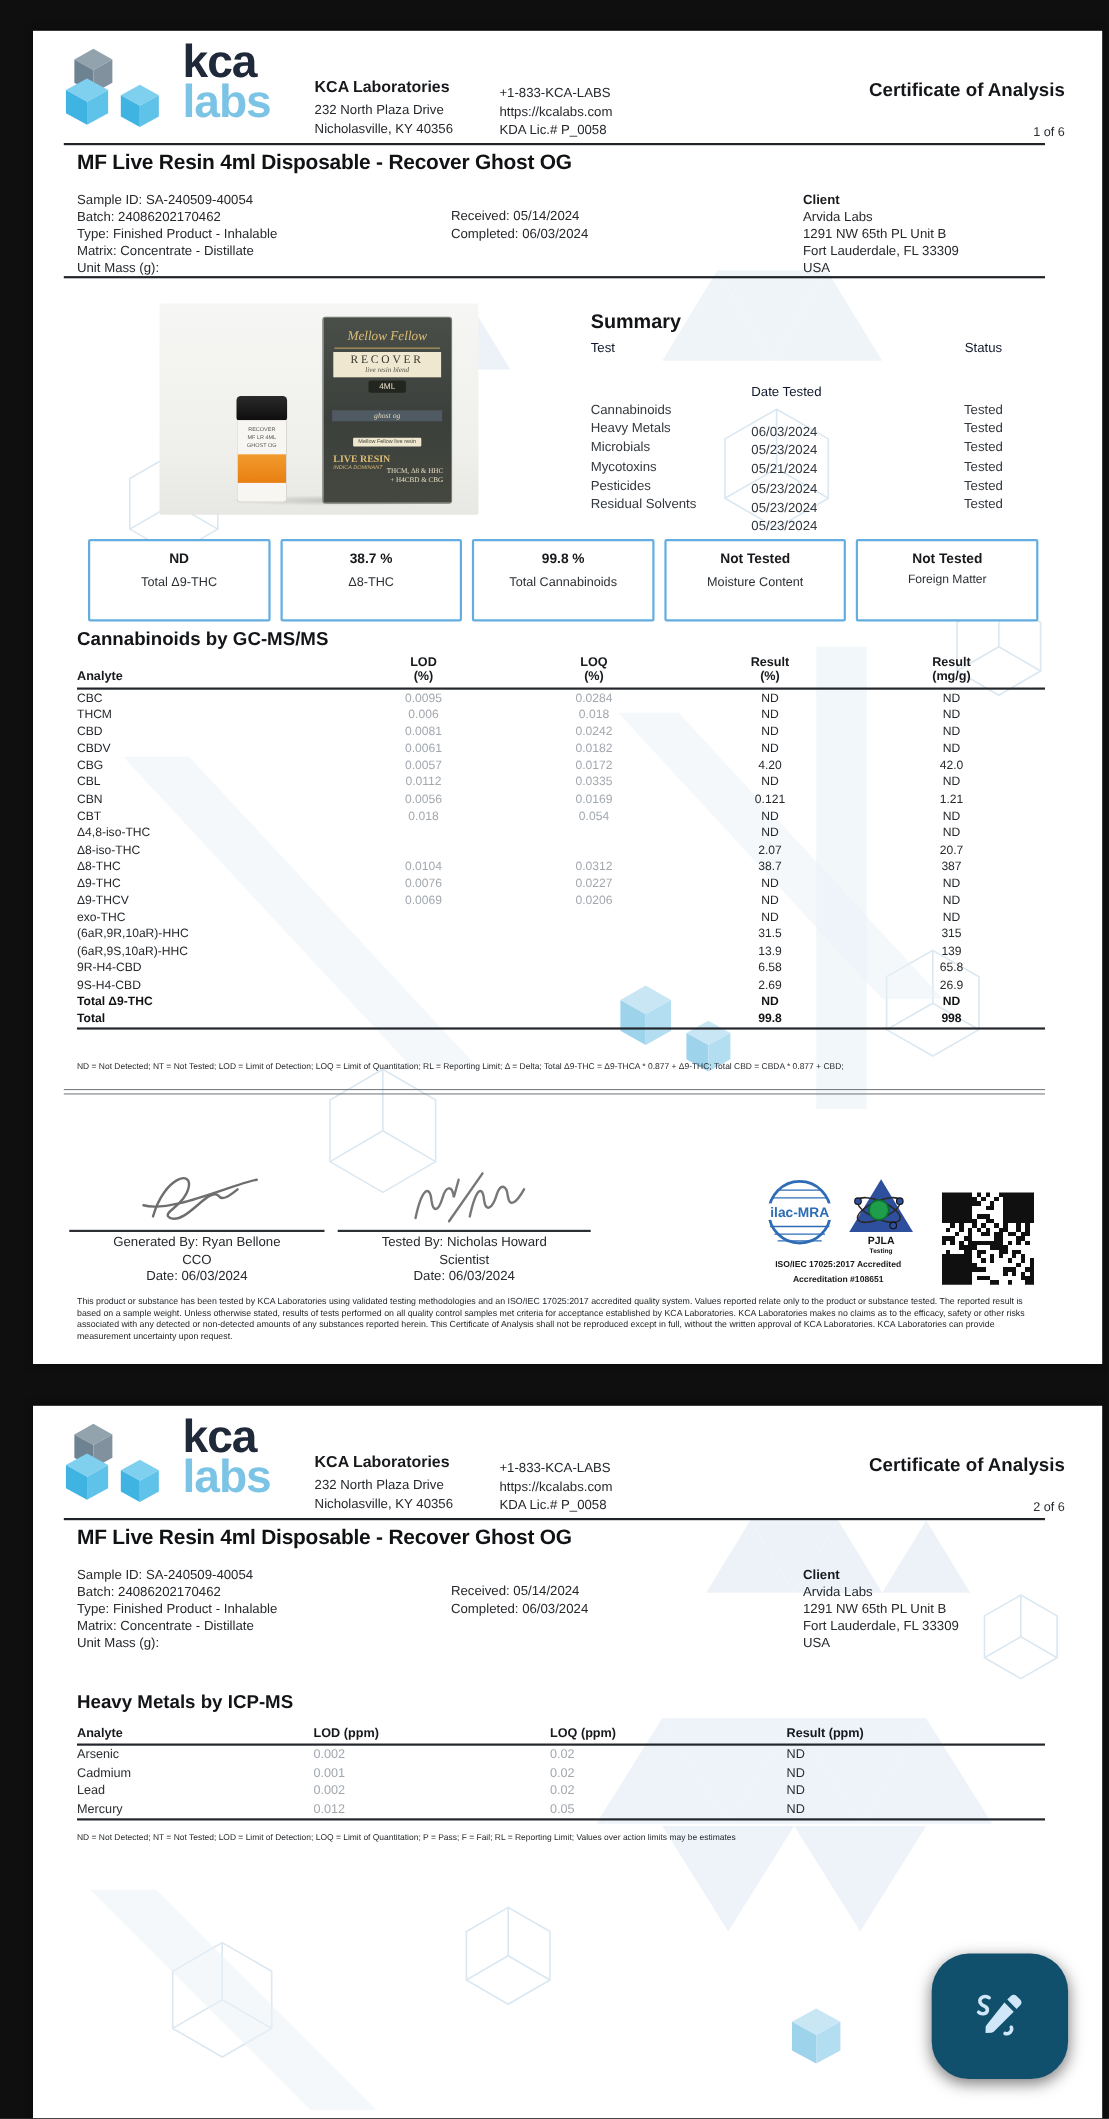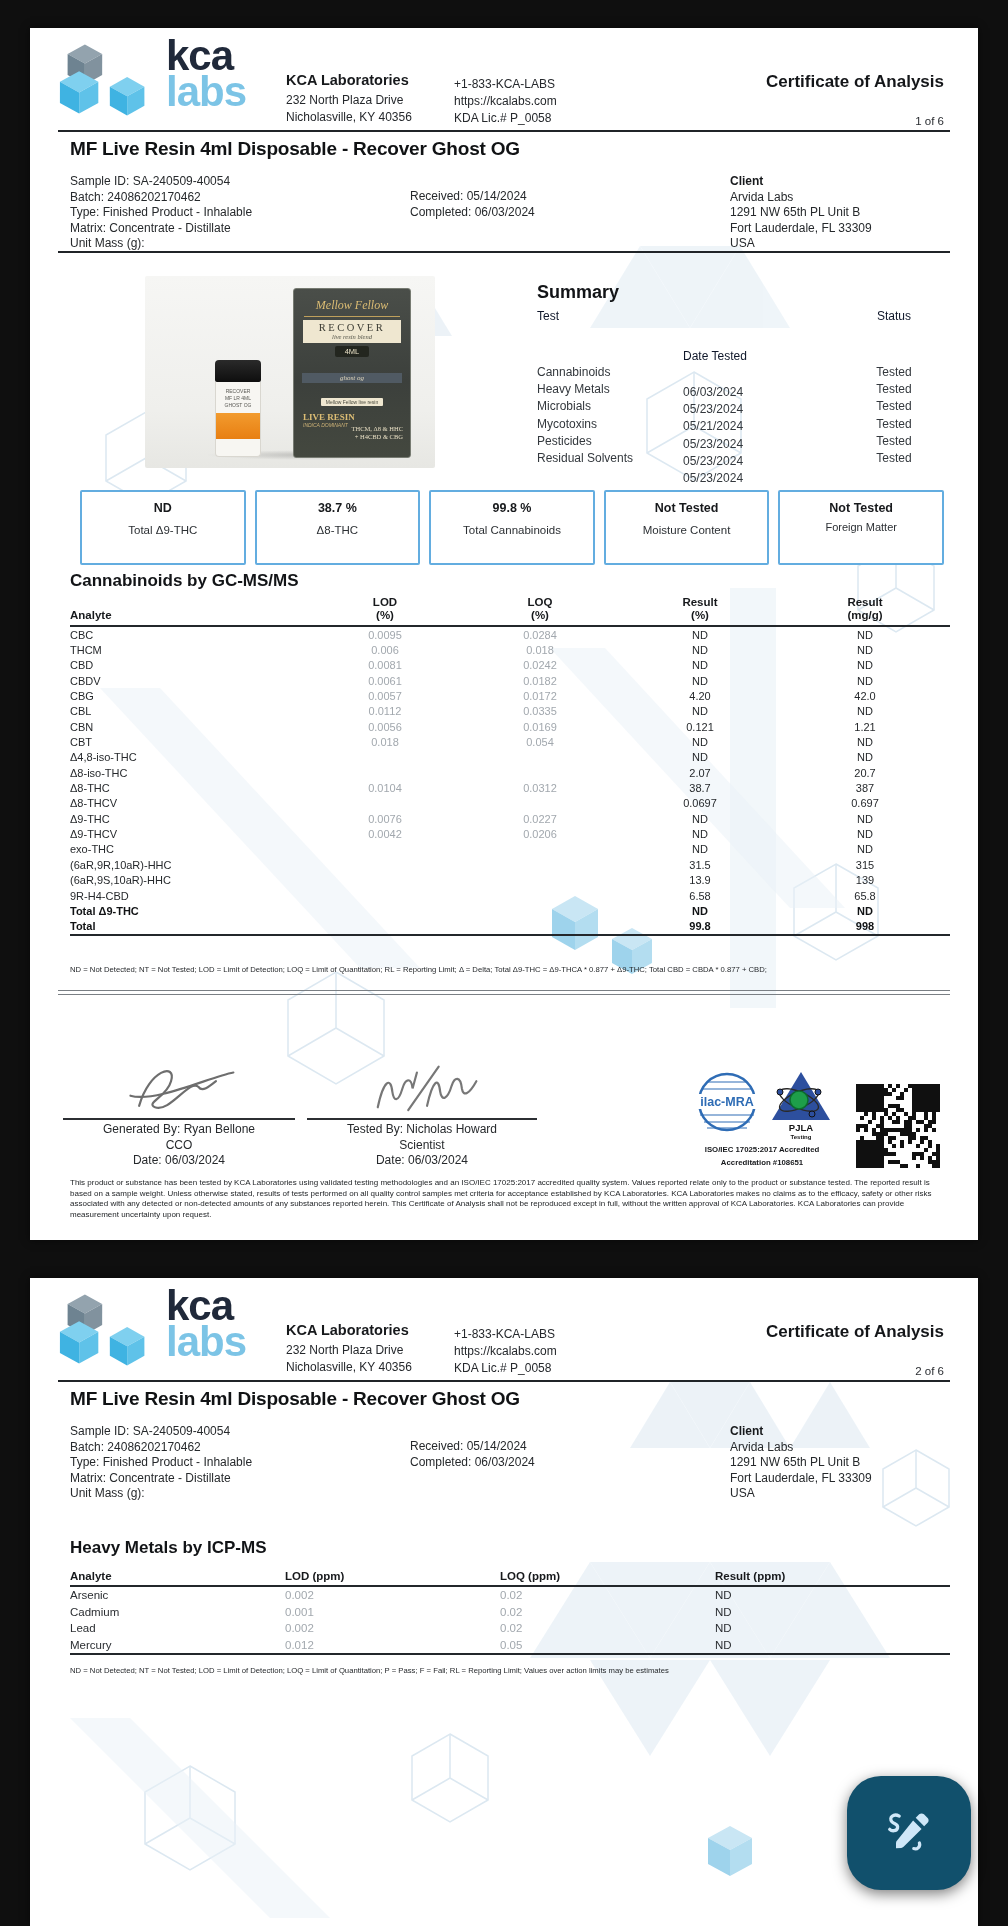--- a/index.html
+++ b/index.html
@@ -1,18 +1,18 @@
 <!DOCTYPE html>
 <html><head>
 <meta charset="utf-8">
 <style>
   html,body{margin:0;padding:0;background:#0f0f0f;}
   .canvas{position:relative;width:1008px;height:1926px;background:#0f0f0f;overflow:hidden;
           font-family:"Liberation Sans",sans-serif;color:#26292c;}
-  .page{position:absolute;left:30px;width:948px;background:#ffffff;box-shadow:0 0 8px rgba(0,0,0,.55);}
+  .page{position:absolute;left:30px;width:948px;background:#ffffff;box-shadow:0 0 8px rgba(0,0,0,.55);padding-left:24px;}
   .page1{top:28px;height:1212px;}
   .page2{top:1278px;height:648px;overflow:hidden;}
   .wm{position:absolute;inset:0;width:100%;height:100%;pointer-events:none;}
 
   
   .logo{position:absolute;left:28px;top:12px;display:flex;}
   .logo-cubes{width:96px;height:76px;}
   .logo-text{margin-left:12px;margin-top:-2px;}
   .logo-kca{font-size:42px;font-weight:800;color:#20293a;line-height:36px;letter-spacing:-1px;}
   .logo-labs{font-size:42px;font-weight:800;color:#7cc4e6;line-height:36px;letter-spacing:-1px;}
@@ -408,36 +408,29 @@
             <div class="td">20.7</div>
           </div>
           <div class="tr">
             <div class="td">Δ8-THC</div>
             <div class="td">0.0104</div>
             <div class="td">0.0312</div>
             <div class="td">38.7</div>
             <div class="td">387</div>
           </div>
           <div class="tr">
-            <div class="td">Δ8-THCV</div>
-            <div class="td"></div>
-            <div class="td"></div>
-            <div class="td">0.0697</div>
-            <div class="td">0.697</div>
-          </div>
-          <div class="tr">
             <div class="td">Δ9-THC</div>
             <div class="td">0.0076</div>
             <div class="td">0.0227</div>
             <div class="td">ND</div>
             <div class="td">ND</div>
           </div>
           <div class="tr">
             <div class="td">Δ9-THCV</div>
-            <div class="td">0.0042</div>
+            <div class="td">0.0069</div>
             <div class="td">0.0206</div>
             <div class="td">ND</div>
             <div class="td">ND</div>
           </div>
           <div class="tr">
             <div class="td">exo-THC</div>
             <div class="td"></div>
             <div class="td"></div>
             <div class="td">ND</div>
             <div class="td">ND</div>
@@ -455,20 +448,27 @@
             <div class="td"></div>
             <div class="td">13.9</div>
             <div class="td">139</div>
           </div>
           <div class="tr">
             <div class="td">9R-H4-CBD</div>
             <div class="td"></div>
             <div class="td"></div>
             <div class="td">6.58</div>
             <div class="td">65.8</div>
+          </div>
+          <div class="tr">
+            <div class="td">9S-H4-CBD</div>
+            <div class="td"></div>
+            <div class="td"></div>
+            <div class="td">2.69</div>
+            <div class="td">26.9</div>
           </div>
           <div class="tr b">
             <div class="td">Total Δ9-THC</div>
             <div class="td"></div>
             <div class="td"></div>
             <div class="td">ND</div>
             <div class="td">ND</div>
           </div>
           <div class="tr b">
             <div class="td">Total</div>

